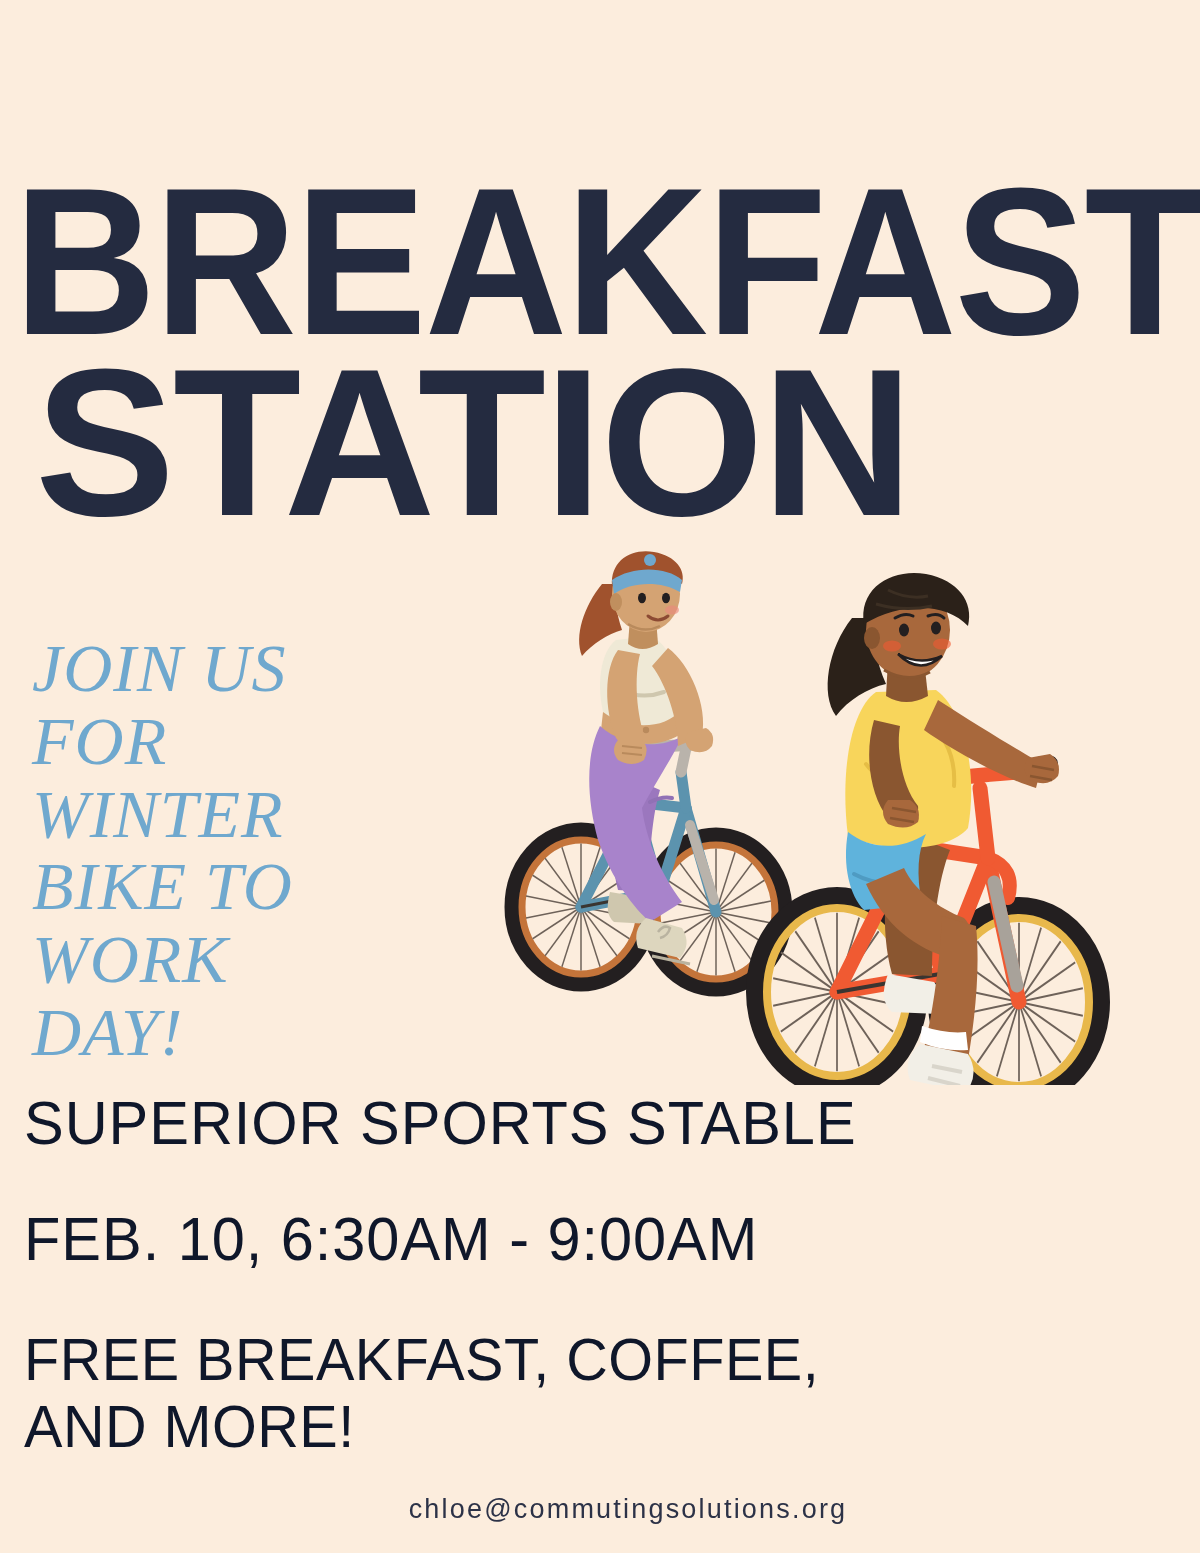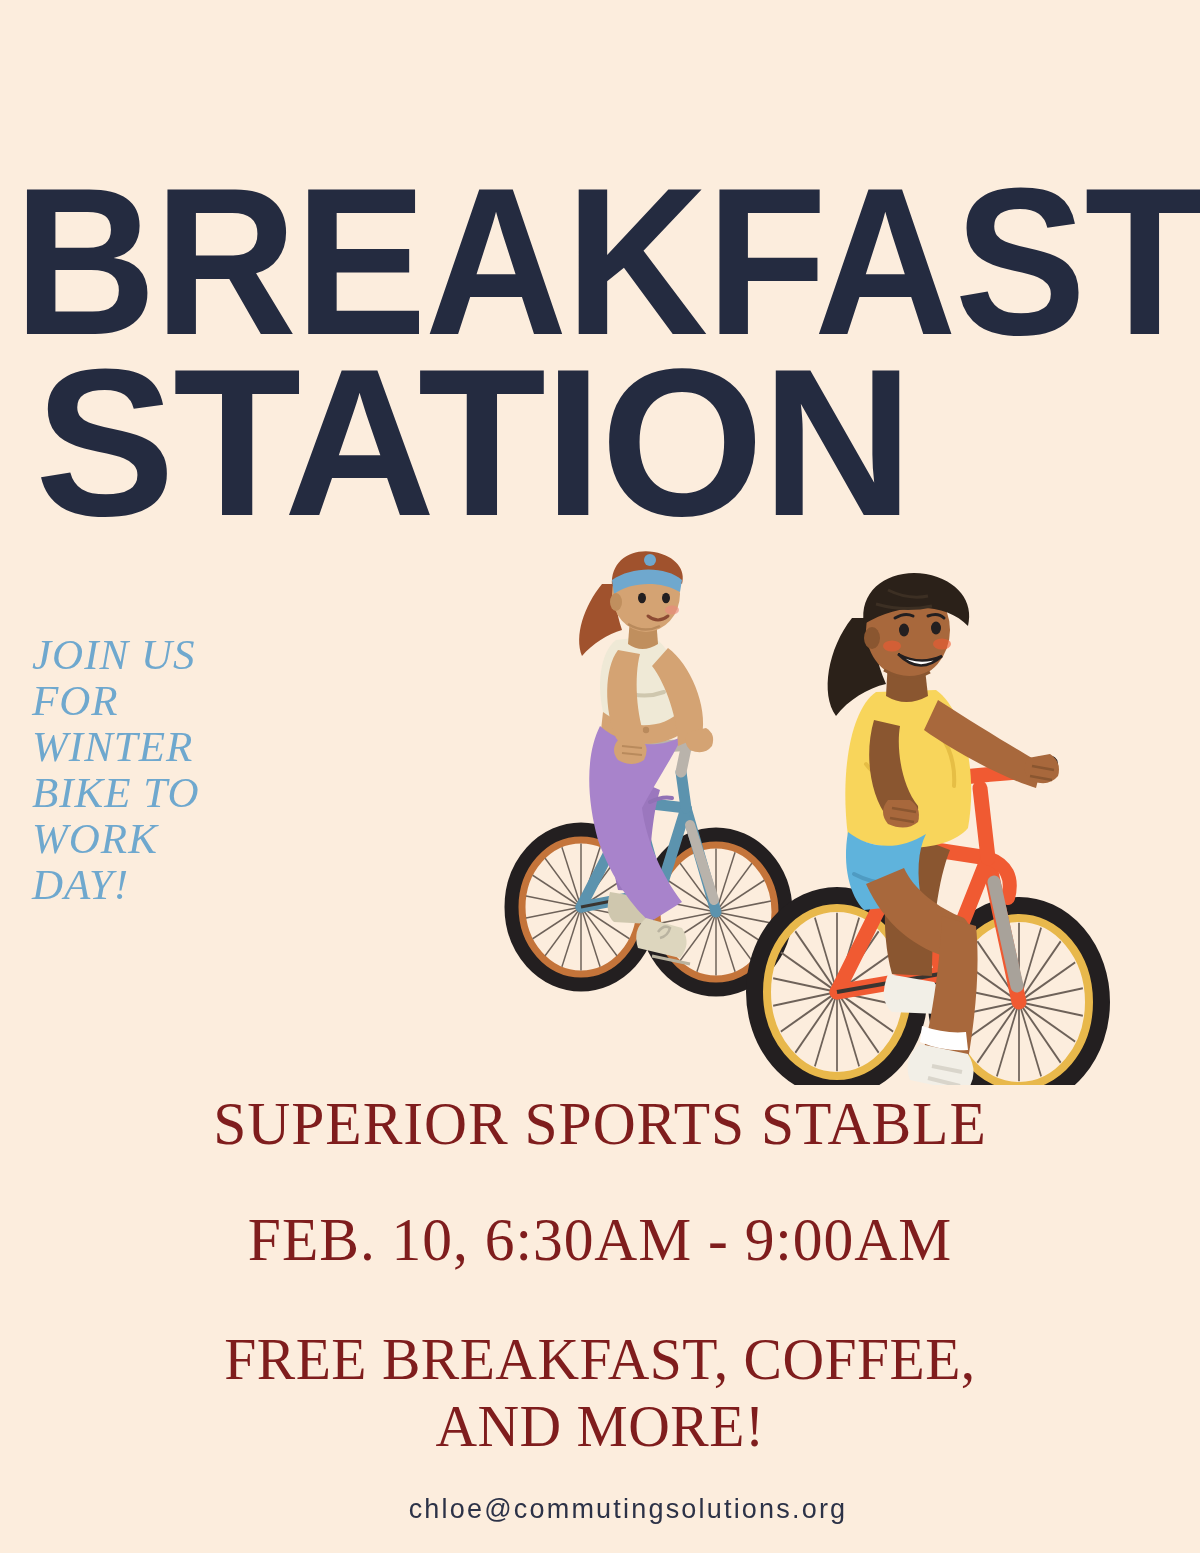--- a/index.html
+++ b/index.html
@@ -63,21 +63,21 @@
 
   
   .tagline {
     position: absolute;
     left: 32px;
     top: 632px;
     width: 300px;
     color: #6FA8CE;
     font-family: "Liberation Serif", serif;
     font-style: italic;
-    font-size: 43px;
+    font-size: 68px;
     line-height: 1.07;
     letter-spacing: 1px;
     white-space: pre-line;
   }
 
   
   .illustration {
     position: absolute;
     left: 500px;
     top: 540px;
@@ -85,23 +85,22 @@
     height: 545px;
   }
   .illustration svg { display: block; width: 100%; height: 100%; }
 
   
   .details {
     position: absolute;
     left: 0;
     top: 1092px;
     width: 1200px;
-    text-align: center;
-    color: #7f1d1d;
-    font-family: Liberation Serif, serif;
+    color: #0f172a;
+    font-family: Liberation Sans, sans-serif;
   }
   .detail-venue {
     font-size: 62px;
     line-height: 1.0;
     letter-spacing: 1px;
     transform: scaleX(0.96);
   }
   .detail-date {
     margin-top: 54px;
     font-size: 62px;

